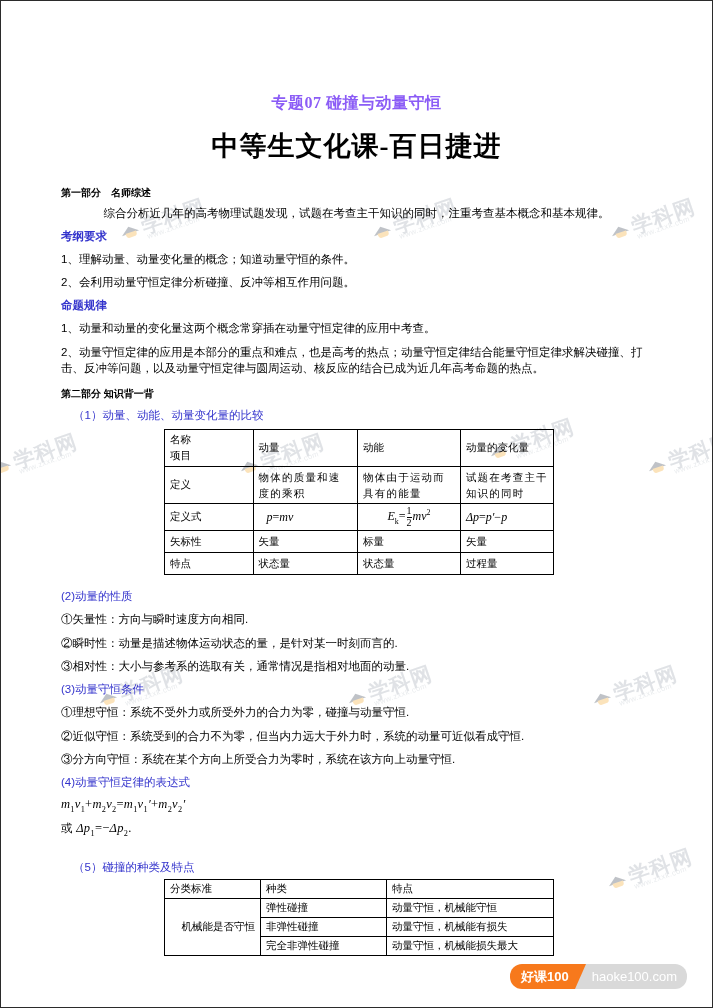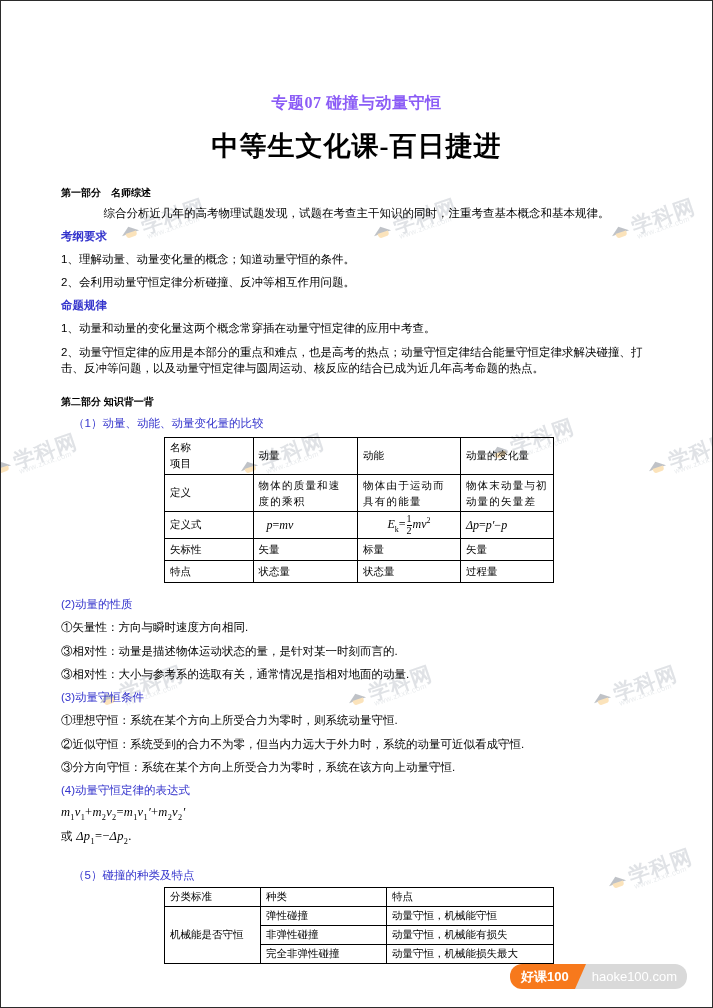--- a/index.html
+++ b/index.html
@@ -299,42 +299,42 @@
     <div class="body-line tight">综合分析近几年的高考物理试题发现，试题在考查主干知识的同时，注重考查基本概念和基本规律。</div>
 
     <div class="blue-head">考纲要求</div>
     <div class="body-line">1、理解动量、动量变化量的概念；知道动量守恒的条件。</div>
     <div class="body-line">2、会利用动量守恒定律分析碰撞、反冲等相互作用问题。</div>
 
     <div class="blue-head">命题规律</div>
     <div class="body-line">1、动量和动量的变化量这两个概念常穿插在动量守恒定律的应用中考查。</div>
     <div class="body-line">2、动量守恒定律的应用是本部分的重点和难点，也是高考的热点；动量守恒定律结合能量守恒定律求解决碰撞、打击、反冲等问题，以及动量守恒定律与圆周运动、核反应的结合已成为近几年高考命题的热点。</div>
 
-    <div class="sec-head" style="margin-top:18px;">第二部分  知识背一背</div>
+    <div class="sec-head" style="margin-top:10px;">第二部分  知识背一背</div>
     <div class="blue-head sub">（1）动量、动能、动量变化量的比较</div>
 
     <div class="tbl-wrap">
       <table class="doc t1">
         <tbody>
             <tr>
           <td style="width:85px;" rowspan="1">
             <div class="namebox">
               <div>名称</div>
               <div>项目</div>
             </div>
           </td>
           <td style="width:100px;">动量</td>
           <td style="width:100px;">动能</td>
           <td style="width:88px;">动量的变化量</td>
         </tr>
         <tr>
           <td>定义</td>
           <td class="cell-two">物体的质量和速度的乘积</td>
           <td class="cell-two">物体由于运动而具有的能量</td>
-          <td class="cell-two">物体末动量与初动量的矢量差</td>
+          <td class="cell-two">试题在考查主干知识的同时</td>
         </tr>
         <tr>
           <td>定义式</td>
           <td class="formula left"><span style="padding-left:8px;">p<span style="font-style:normal">=</span>mv</span></td>
           <td class="formula">E<sub>k</sub><span style="font-style:normal">=</span><span class="frac"><span class="num">1</span><span class="den">2</span></span>mv<sup>2</sup></td>
           <td class="formula left">Δp<span style="font-style:normal">=</span>p′<span style="font-style:normal">−</span>p</td>
         </tr>
         <tr>
           <td>矢标性</td>
           <td>矢量</td>
@@ -346,44 +346,44 @@
           <td>状态量</td>
           <td>状态量</td>
           <td>过程量</td>
         </tr>
       </tbody>
         </table>
     </div>
 
     <div class="blue-head" style="margin-top:14px;font-weight:normal;">(2)动量的性质</div>
     <div class="body-line">①矢量性：方向与瞬时速度方向相同.</div>
-    <div class="body-line">③相对性：动量是描述物体运动状态的量，是针对某一时刻而言的.</div>
+    <div class="body-line">②瞬时性：动量是描述物体运动状态的量，是针对某一时刻而言的.</div>
     <div class="body-line">③相对性：大小与参考系的选取有关，通常情况是指相对地面的动量.</div>
 
     <div class="blue-head" style="font-weight:normal;">(3)动量守恒条件</div>
-    <div class="body-line">①理想守恒：系统在某个方向上所受合力为零时，则系统动量守恒.</div>
+    <div class="body-line">①理想守恒：系统不受外力或所受外力的合力为零，碰撞与动量守恒.</div>
     <div class="body-line">②近似守恒：系统受到的合力不为零，但当内力远大于外力时，系统的动量可近似看成守恒.</div>
     <div class="body-line">③分方向守恒：系统在某个方向上所受合力为零时，系统在该方向上动量守恒.</div>
 
     <div class="blue-head" style="font-weight:normal;">(4)动量守恒定律的表达式</div>
     <div class="eq-block">m<sub>1</sub>v<sub>1</sub><span style="font-style:normal">+</span>m<sub>2</sub>v<sub>2</sub><span style="font-style:normal">=</span>m<sub>1</sub>v<sub>1</sub>′<span style="font-style:normal">+</span>m<sub>2</sub>v<sub>2</sub>′</div>
     <div class="eq-block"><span class="cn">或</span> Δp<sub>1</sub><span style="font-style:normal">=−</span>Δp<sub>2</sub><span style="font-style:normal">.</span></div>
 
     <div class="blue-head sub" style="font-weight:normal;margin-top:23px;">（5）碰撞的种类及特点</div>
 
     <div class="tbl-wrap" style="margin-top:4px;">
       <table class="doc t2">
         <tbody>
             <tr>
           <td style="width:85px;">分类标准</td>
           <td style="width:115px;">种类</td>
           <td>特点</td>
         </tr>
         <tr>
-          <td rowspan="3" style="line-height:1.65;">机械能是否守恒</td>
+          <td rowspan="3" style="line-height:1.65;text-align:right;">机械能是否守恒</td>
           <td>弹性碰撞</td>
           <td>动量守恒，机械能守恒</td>
         </tr>
         <tr>
           <td>非弹性碰撞</td>
           <td>动量守恒，机械能有损失</td>
         </tr>
         <tr>
           <td>完全非弹性碰撞</td>
           <td>动量守恒，机械能损失最大</td>

